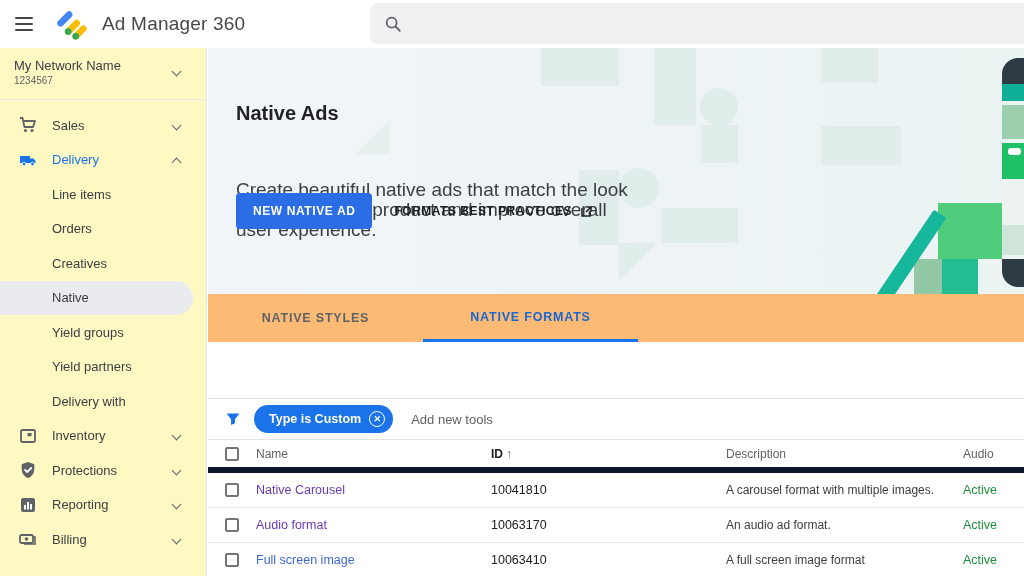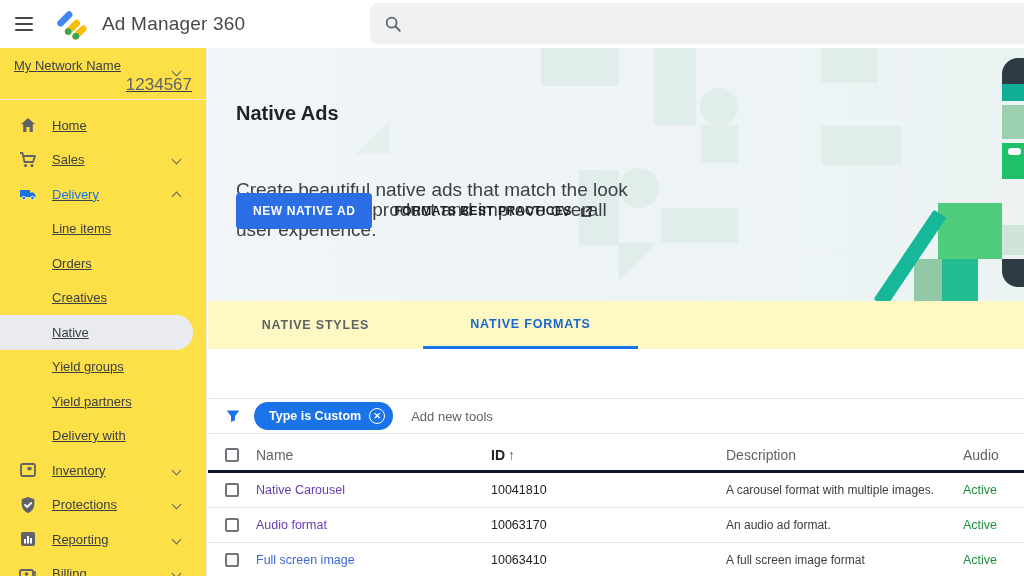--- a/index.html
+++ b/index.html
@@ -9,24 +9,24 @@
   
   .topbar { position:absolute; top:0; left:0; width:1024px; height:48px; background:#fff; z-index:30; display:flex; align-items:center; }
   .menu-btn { width:48px; height:48px; display:flex; align-items:center; justify-content:center; cursor:pointer; }
   .menu-bars { display:flex; flex-direction:column; gap:4px; }
   .menu-bars div { width:18px; height:2px; background:#444746; border-radius:1px; }
   .logo { width:34px; height:34px; margin:0 14px 0 6px; }
   .app-title { font-size:19px; color:#45484b; letter-spacing:.2px; }
   .searchbar { position:absolute; left:370px; top:3px; width:654px; height:41px; background:#f0f1f2; border-radius:8px 0 0 8px; display:flex; align-items:center; padding-left:14px; }
 
   
-  .sidebar { position:absolute; top:48px; left:0; width:207px; bottom:0; background:#fde047; border-right:1px solid #e7e8ea; z-index:20;text-decoration:underline; }
+  .sidebar { position:absolute; top:48px; left:0; width:207px; bottom:0; background:#fef9c3; border-right:1px solid #e7e8ea; z-index:20; }
   .network { height:52px; padding:10px 14px 0 14px; position:relative; border-bottom:1px solid #e7e8ea; cursor:pointer; }
   .network-name { font-size:13px; color:#3c4043; }
-  .network-code { font-size:17px; color:#5f6368; margin-top:2px;text-align:right; }
+  .network-code { font-size:10px; color:#5f6368; margin-top:2px; }
   .network .chev { position:absolute; right:26px; top:20px; }
   .nav { padding-top:8px; }
   .nav-item { height:34.5px; display:flex; align-items:center; position:relative; cursor:pointer; font-size:13px; color:#3c4043; }
   .nav-item .ic { width:20px; height:20px; margin-left:18px; flex:0 0 20px; }
   .nav-item .lbl { margin-left:14px; }
   .nav-item.sub .lbl { margin-left:52px; }
   .nav-item .chev { position:absolute; right:26px; }
   .nav-item.active-section { color:#1a73e8; }
   .nav-item.selected { background:#e9ebee; width:193px; border-radius:0 17px 17px 0; }
 
@@ -47,32 +47,32 @@
   .hero-actions { position:absolute; left:28px; top:145px; display:flex; align-items:center; }
   .btn-primary { background:#2b6de4; color:#fff; font-size:12px; font-weight:bold; letter-spacing:.6px; border:none; border-radius:4px; padding:11px 17px; cursor:pointer; font-family:inherit; }
   .btn-text { display:flex; align-items:center; gap:7px; margin-left:22px; background:none; border:none; font-family:inherit; font-size:12px; font-weight:bold; letter-spacing:.5px; color:#202124; cursor:pointer; }
 
   
   .phone { position:absolute; left:794px; top:10px; width:40px; }
   .phone .seg { width:40px; margin-bottom:4px; }
   .sq { position:absolute; }
 
   
-  .tabs { position:absolute; top:253px; left:0; width:816px; height:48px; background:#fef9c3; display:flex; }
+  .tabs { position:absolute; top:246px; left:0; width:816px; height:48px; background:#fdba74; display:flex; }
   .tab { width:215px; height:48px; display:flex; align-items:center; justify-content:center; font-size:12.5px; font-weight:bold; letter-spacing:.8px; color:#5f6368; cursor:pointer; }
   .tab.active { color:#1967d2; border-bottom:3px solid #1a73e8; }
 
   
-  .filterbar { position:absolute; top:350px; left:0; width:816px; height:36px; border-top:1px solid #e3e3e3; border-bottom:1px solid #e3e3e3; display:flex; align-items:center; padding-left:16px; }
+  .filterbar { position:absolute; top:350px; left:0; width:816px; height:42px; border-top:1px solid #e3e3e3; border-bottom:1px solid #e3e3e3; display:flex; align-items:center; padding-left:16px; }
   .chip { display:flex; align-items:center; gap:8px; background:#1a73e8; color:#fff; font-size:12.5px; font-weight:bold; border-radius:15px; padding:6px 8px 6px 15px; margin-left:12px; cursor:pointer; }
   .chip-x { width:16px; height:16px; border:1.6px solid #fff; border-radius:50%; display:flex; align-items:center; justify-content:center; font-size:9px; font-weight:bold; color:#fff; }
   .add-filter { margin-left:18px; font-size:13px; color:#5f6368; cursor:pointer; }
 
   
-  .thead { position:absolute; top:392px; left:0; width:816px; height:33px; border-bottom:3px solid #0f172a; font-size:14px; color:#5f6368; }
+  .thead { position:absolute; top:392px; left:0; width:816px; height:33px; border-bottom:6px solid #0f172a; font-size:12px; color:#5f6368; }
   .trow { position:absolute; left:0; width:816px; height:35px; border-bottom:1px solid #e8e8e8; font-size:12.5px; }
   .cell { position:absolute; top:50%; transform:translateY(-50%); white-space:nowrap; }
   .cb { position:absolute; left:17px; top:50%; transform:translateY(-50%); width:14px; height:14px; border:2px solid #70757a; border-radius:2px; cursor:pointer; background:#fff; }
   .col-name { left:48px; } .col-id { left:283px; } .col-desc { left:518px; } .col-status { left:755px; }
   .hd-id { font-weight:bold; color:#202124; }
   .sort-arrow { color:#5f6368; font-weight:normal; margin-left:3px; }
   .link-visited { color:#6a3ab2; cursor:pointer; }
   .link-blue { color:#4068d4; cursor:pointer; }
   .id-val { color:#202124;text-align:center; }
   .desc-val { color:#3c4043; font-size:12px;text-align:right; }
@@ -106,26 +106,20 @@
 </div>
 
 <div class="sidebar">
   <div class="network">
     <div class="network-name">My Network Name</div>
     <div class="network-code">1234567</div>
     <span class="chev"></span>
   </div>
   <div class="nav">
 
-    <div class="nav-item">
-      <svg class="ic" viewBox="0 0 20 20">
-          <path d="M10 3 L3 9.2 H5.2 V17 H8.4 V12 H11.6 V17 H14.8 V9.2 H17 Z" fill="#5f6368"></path>
-        </svg>
-      <span class="lbl">Home</span>
-    </div>
 
     <div class="nav-item">
       <svg class="ic" viewBox="0 0 20 20">
           <path d="M2 3 H4.5 L6.5 12 H15 L17 6 H5.2" fill="none" stroke="#5f6368" stroke-width="1.8" stroke-linejoin="round"></path>
           <circle cx="7.5" cy="15.5" r="1.6" fill="#5f6368"></circle>
           <circle cx="14" cy="15.5" r="1.6" fill="#5f6368"></circle>
         </svg>
       <span class="lbl">Sales</span>
       <span class="chev"></span>
     </div>

